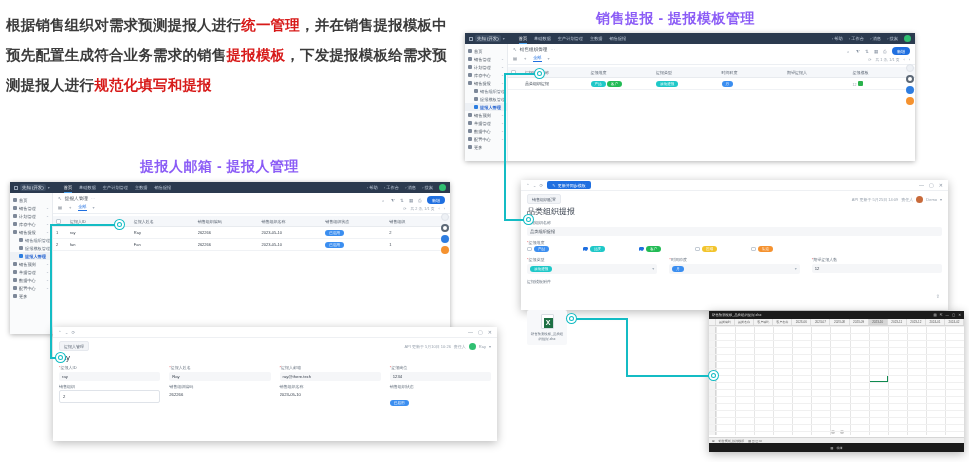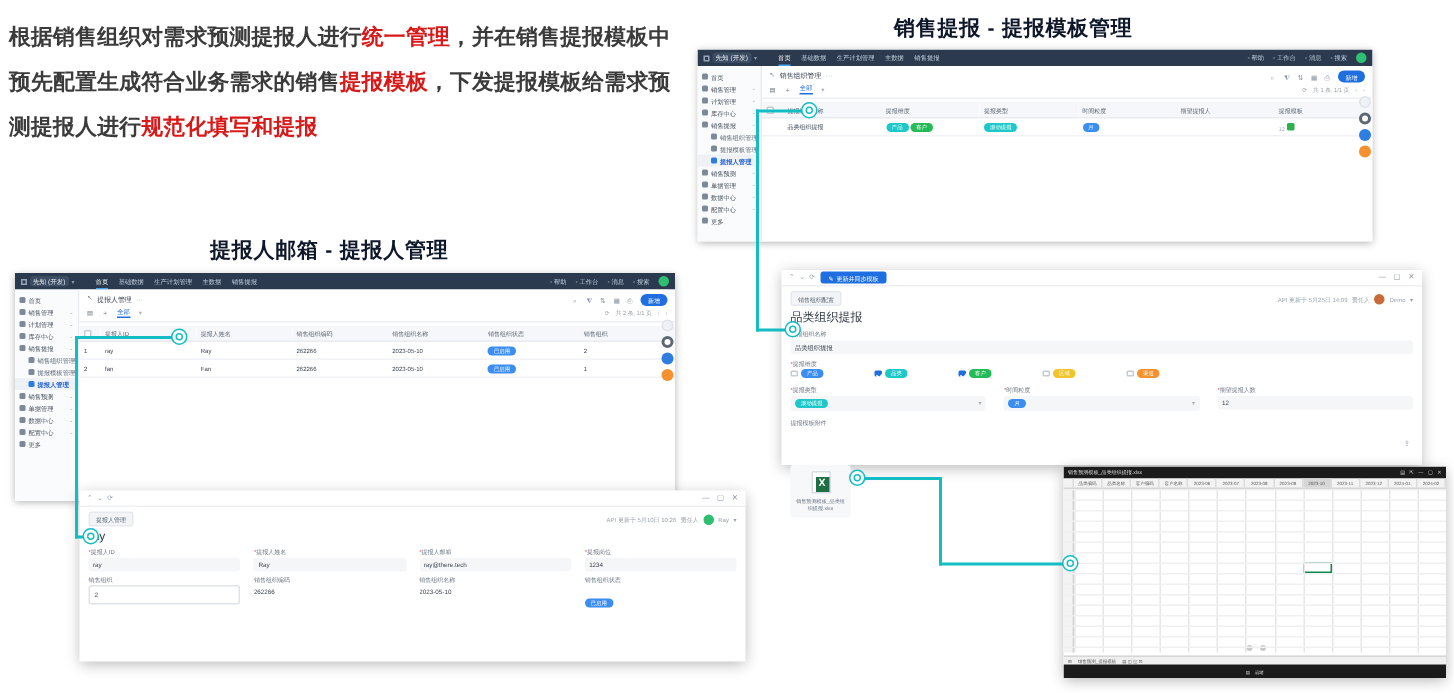--- a/index.html
+++ b/index.html
@@ -17,21 +17,21 @@
   .desc {
     position:absolute; left:6px; top:10px; width:452px;
     font-size:14.5px; font-weight:bold; line-height:30px;
     color:#3b3b3b; letter-spacing:.2px;
   }
   .desc .hl { color:#d71a19; }
 
   
   .heading {
     position:absolute; font-size:14px; font-weight:bold;
-    color:#0f172a; letter-spacing:.5px; white-space:nowrap;
+    color:#8b5cf6; letter-spacing:.5px; white-space:nowrap;
   }
   #heading-left  { left:140px; top:158px; }
   #heading-right { left:596px; top:10px; }
 
   
   .win {
     position:absolute; background:#fff;
     box-shadow:0 1px 5px rgba(0,0,0,.30);
     overflow:hidden;
   }

